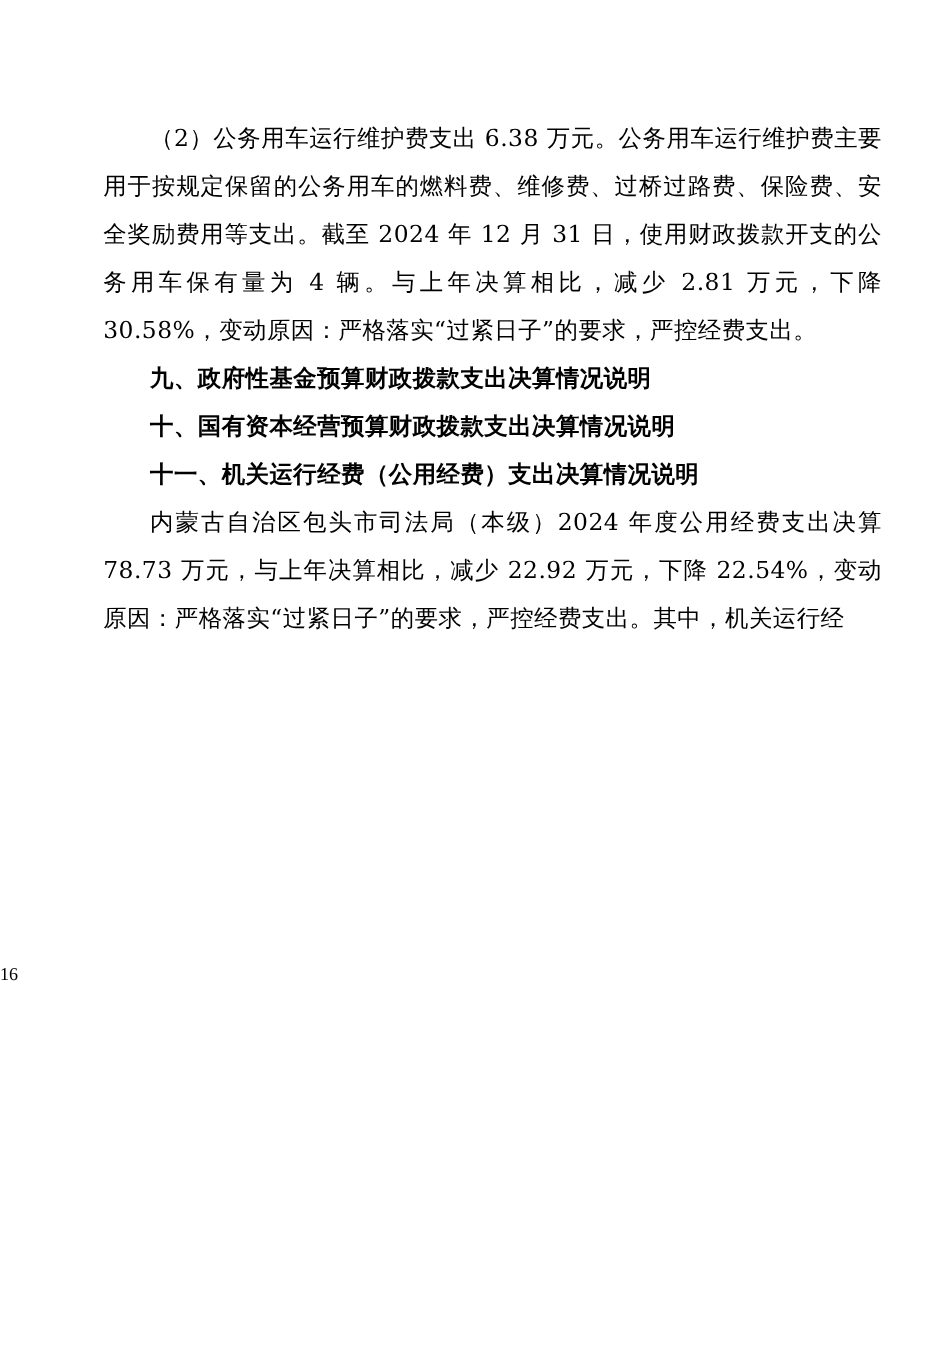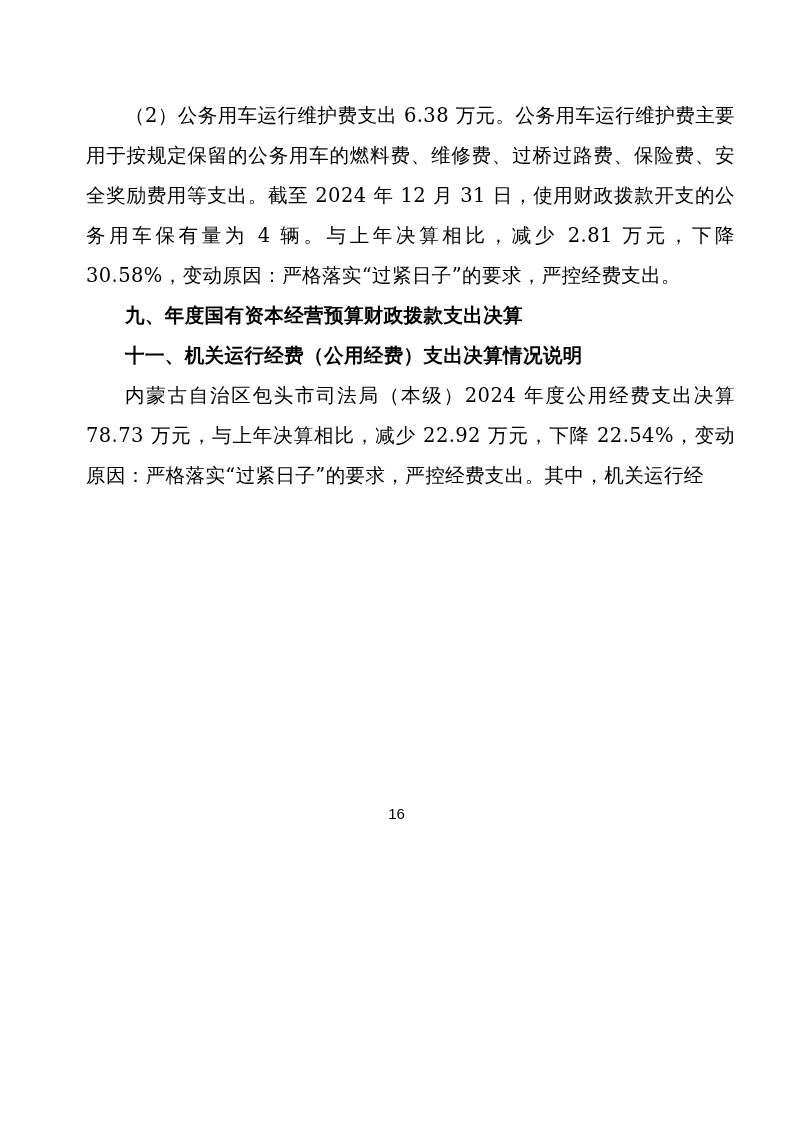--- a/index.html
+++ b/index.html
@@ -43,38 +43,39 @@
     font-weight: bold;
     text-indent: 2em;
     letter-spacing: 0.4px;
     font-family: "DejaVu Sans", "Liberation Sans", sans-serif;
   }
   .page-number {
     position: absolute;
     left: 0;
     right: 0;
     bottom: 58px;
-    text-align: center;
+    text-align: left;
     font-size: 15px;
-    font-family: Liberation Sans, sans-serif;
+    font-family: Liberation Serif, serif;
     color: #000000;
   }
 </style>
 </head>
 <body>
 
 <div class="page">
   <div class="doc-body">
 
     <p class="para">（2）公务用车运行维护费支出 6.38 万元。公务用车运行维护费主要用于按规定保留的公务用车的燃料费、维修费、过桥过路费、保险费、安全奖励费用等支出。截至 2024 年 12 月 31 日，使用财政拨款开支的公务用车保有量为 4 辆。与上年决算相比，减少 2.81 万元，下降 30.58%，变动原因：严格落实“过紧日子”的要求，严控经费支出。</p>
 
 
-    <h2 class="section-heading">九、年度国有资本经营预算财政拨款支出决算</h2>
+    <h2 class="section-heading">九、政府性基金预算财政拨款支出决算情况说明</h2>
 
 
+    <h2 class="section-heading">十、国有资本经营预算财政拨款支出决算情况说明</h2>
 
 
     <h2 class="section-heading">十一、机关运行经费（公用经费）支出决算情况说明</h2>
 
     <p class="para">内蒙古自治区包头市司法局（本级）2024 年度公用经费支出决算 78.73 万元，与上年决算相比，减少 22.92 万元，下降 22.54%，变动原因：严格落实“过紧日子”的要求，严控经费支出。其中，机关运行经</p>
 
   </div>
 
   <div class="page-number">16</div>
 </div>

